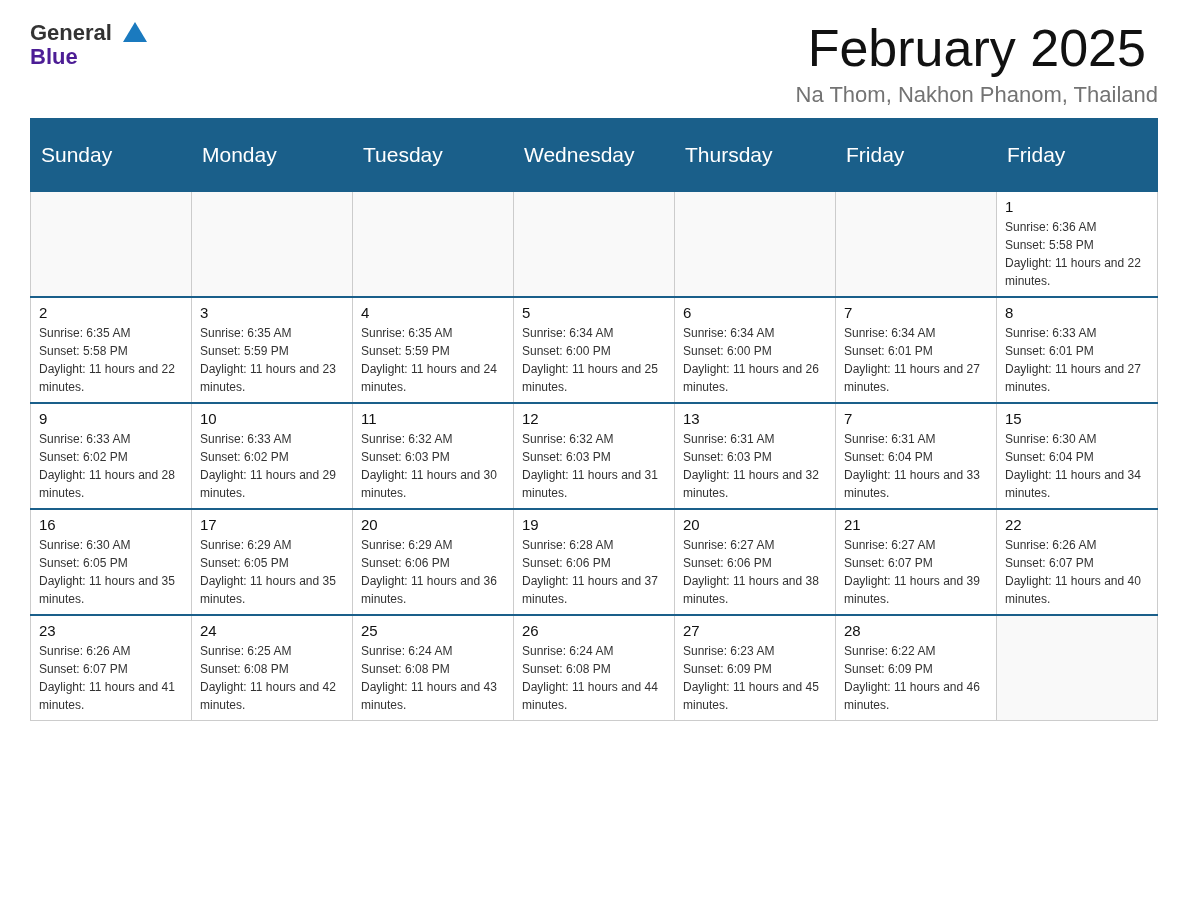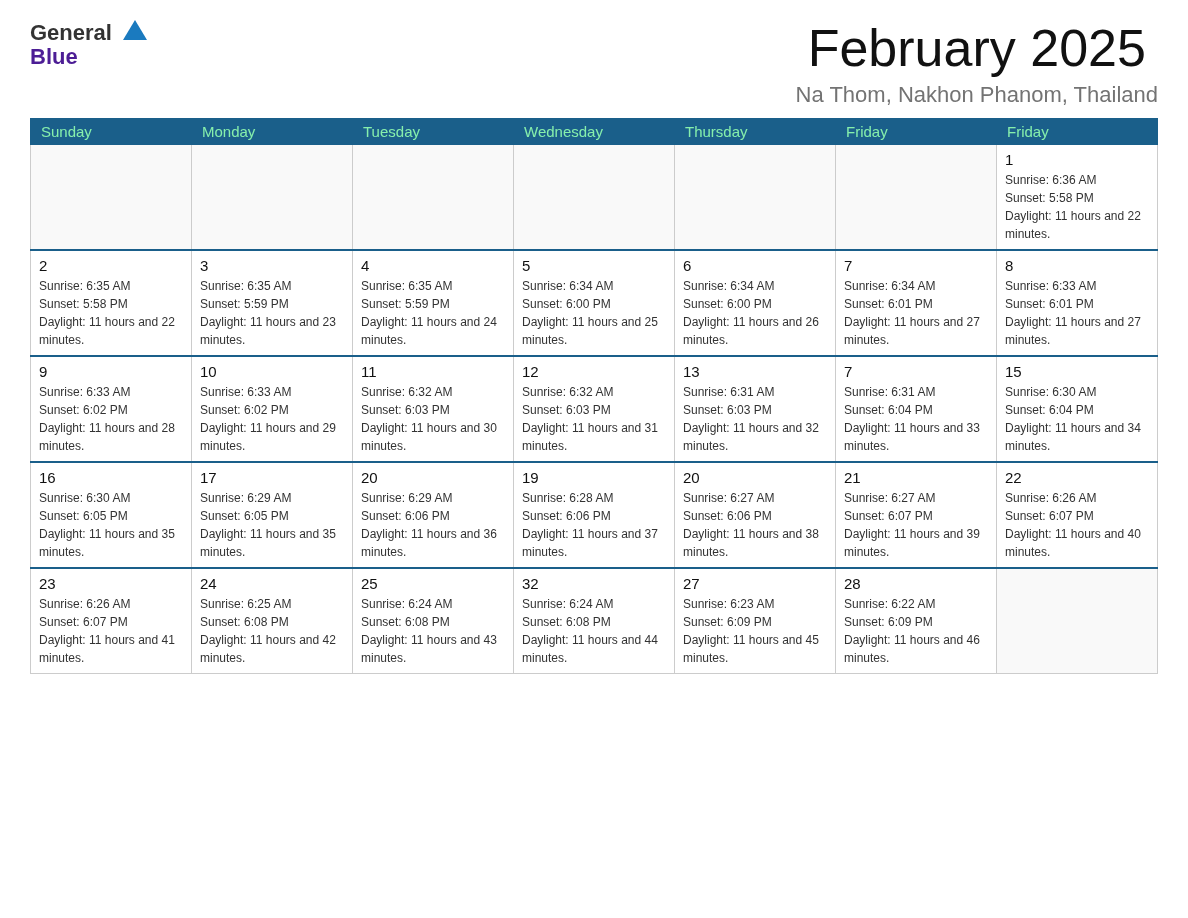--- a/index.html
+++ b/index.html
@@ -16,20 +16,21 @@
       align-items: flex-start;
       margin-bottom: 10px;
     }
     .logo {
       display: flex;
       flex-direction: column;
       align-items: flex-start;
     }
     .logo-top {
       display: flex;
+      align-items: center;
       gap: 8px;
     }
     .logo-general {
       font-size: 22px;
       font-weight: bold;
       color: #333;
     }
     .logo-triangle {
       width: 0;
       height: 0;
@@ -59,23 +60,23 @@
       color: #737373;
       margin-top: 5px;
     }
     .calendar {
       width: 100%;
       border-collapse: collapse;
       margin-top: 10px;
     }
     .calendar th {
       background-color: #1a5f8a;
-      color: #86efac;
-      padding: 4px 10px;
-      font-size: 15px;
+      color: #ffffff;
+      padding: 24px 10px;
+      font-size: 21px;
       font-weight: normal;
       text-align: left;
       border: 1px solid #1a5f8a;
     }
     .calendar td {
       vertical-align: top;
       border: 1px solid #ccc;
       padding: 6px 8px;
       width: calc(100% / 7);
       min-height: 100px;
@@ -239,21 +240,21 @@
         </td>
         <td>
           <span class="day-number">24</span>
           <div class="day-info">Sunrise: 6:25 AM<br>Sunset: 6:08 PM<br>Daylight: 11 hours and 42 minutes.</div>
         </td>
         <td>
           <span class="day-number">25</span>
           <div class="day-info">Sunrise: 6:24 AM<br>Sunset: 6:08 PM<br>Daylight: 11 hours and 43 minutes.</div>
         </td>
         <td>
-          <span class="day-number">32</span>
+          <span class="day-number">26</span>
           <div class="day-info">Sunrise: 6:24 AM<br>Sunset: 6:08 PM<br>Daylight: 11 hours and 44 minutes.</div>
         </td>
         <td>
           <span class="day-number">27</span>
           <div class="day-info">Sunrise: 6:23 AM<br>Sunset: 6:09 PM<br>Daylight: 11 hours and 45 minutes.</div>
         </td>
         <td>
           <span class="day-number">28</span>
           <div class="day-info">Sunrise: 6:22 AM<br>Sunset: 6:09 PM<br>Daylight: 11 hours and 46 minutes.</div>
         </td>

